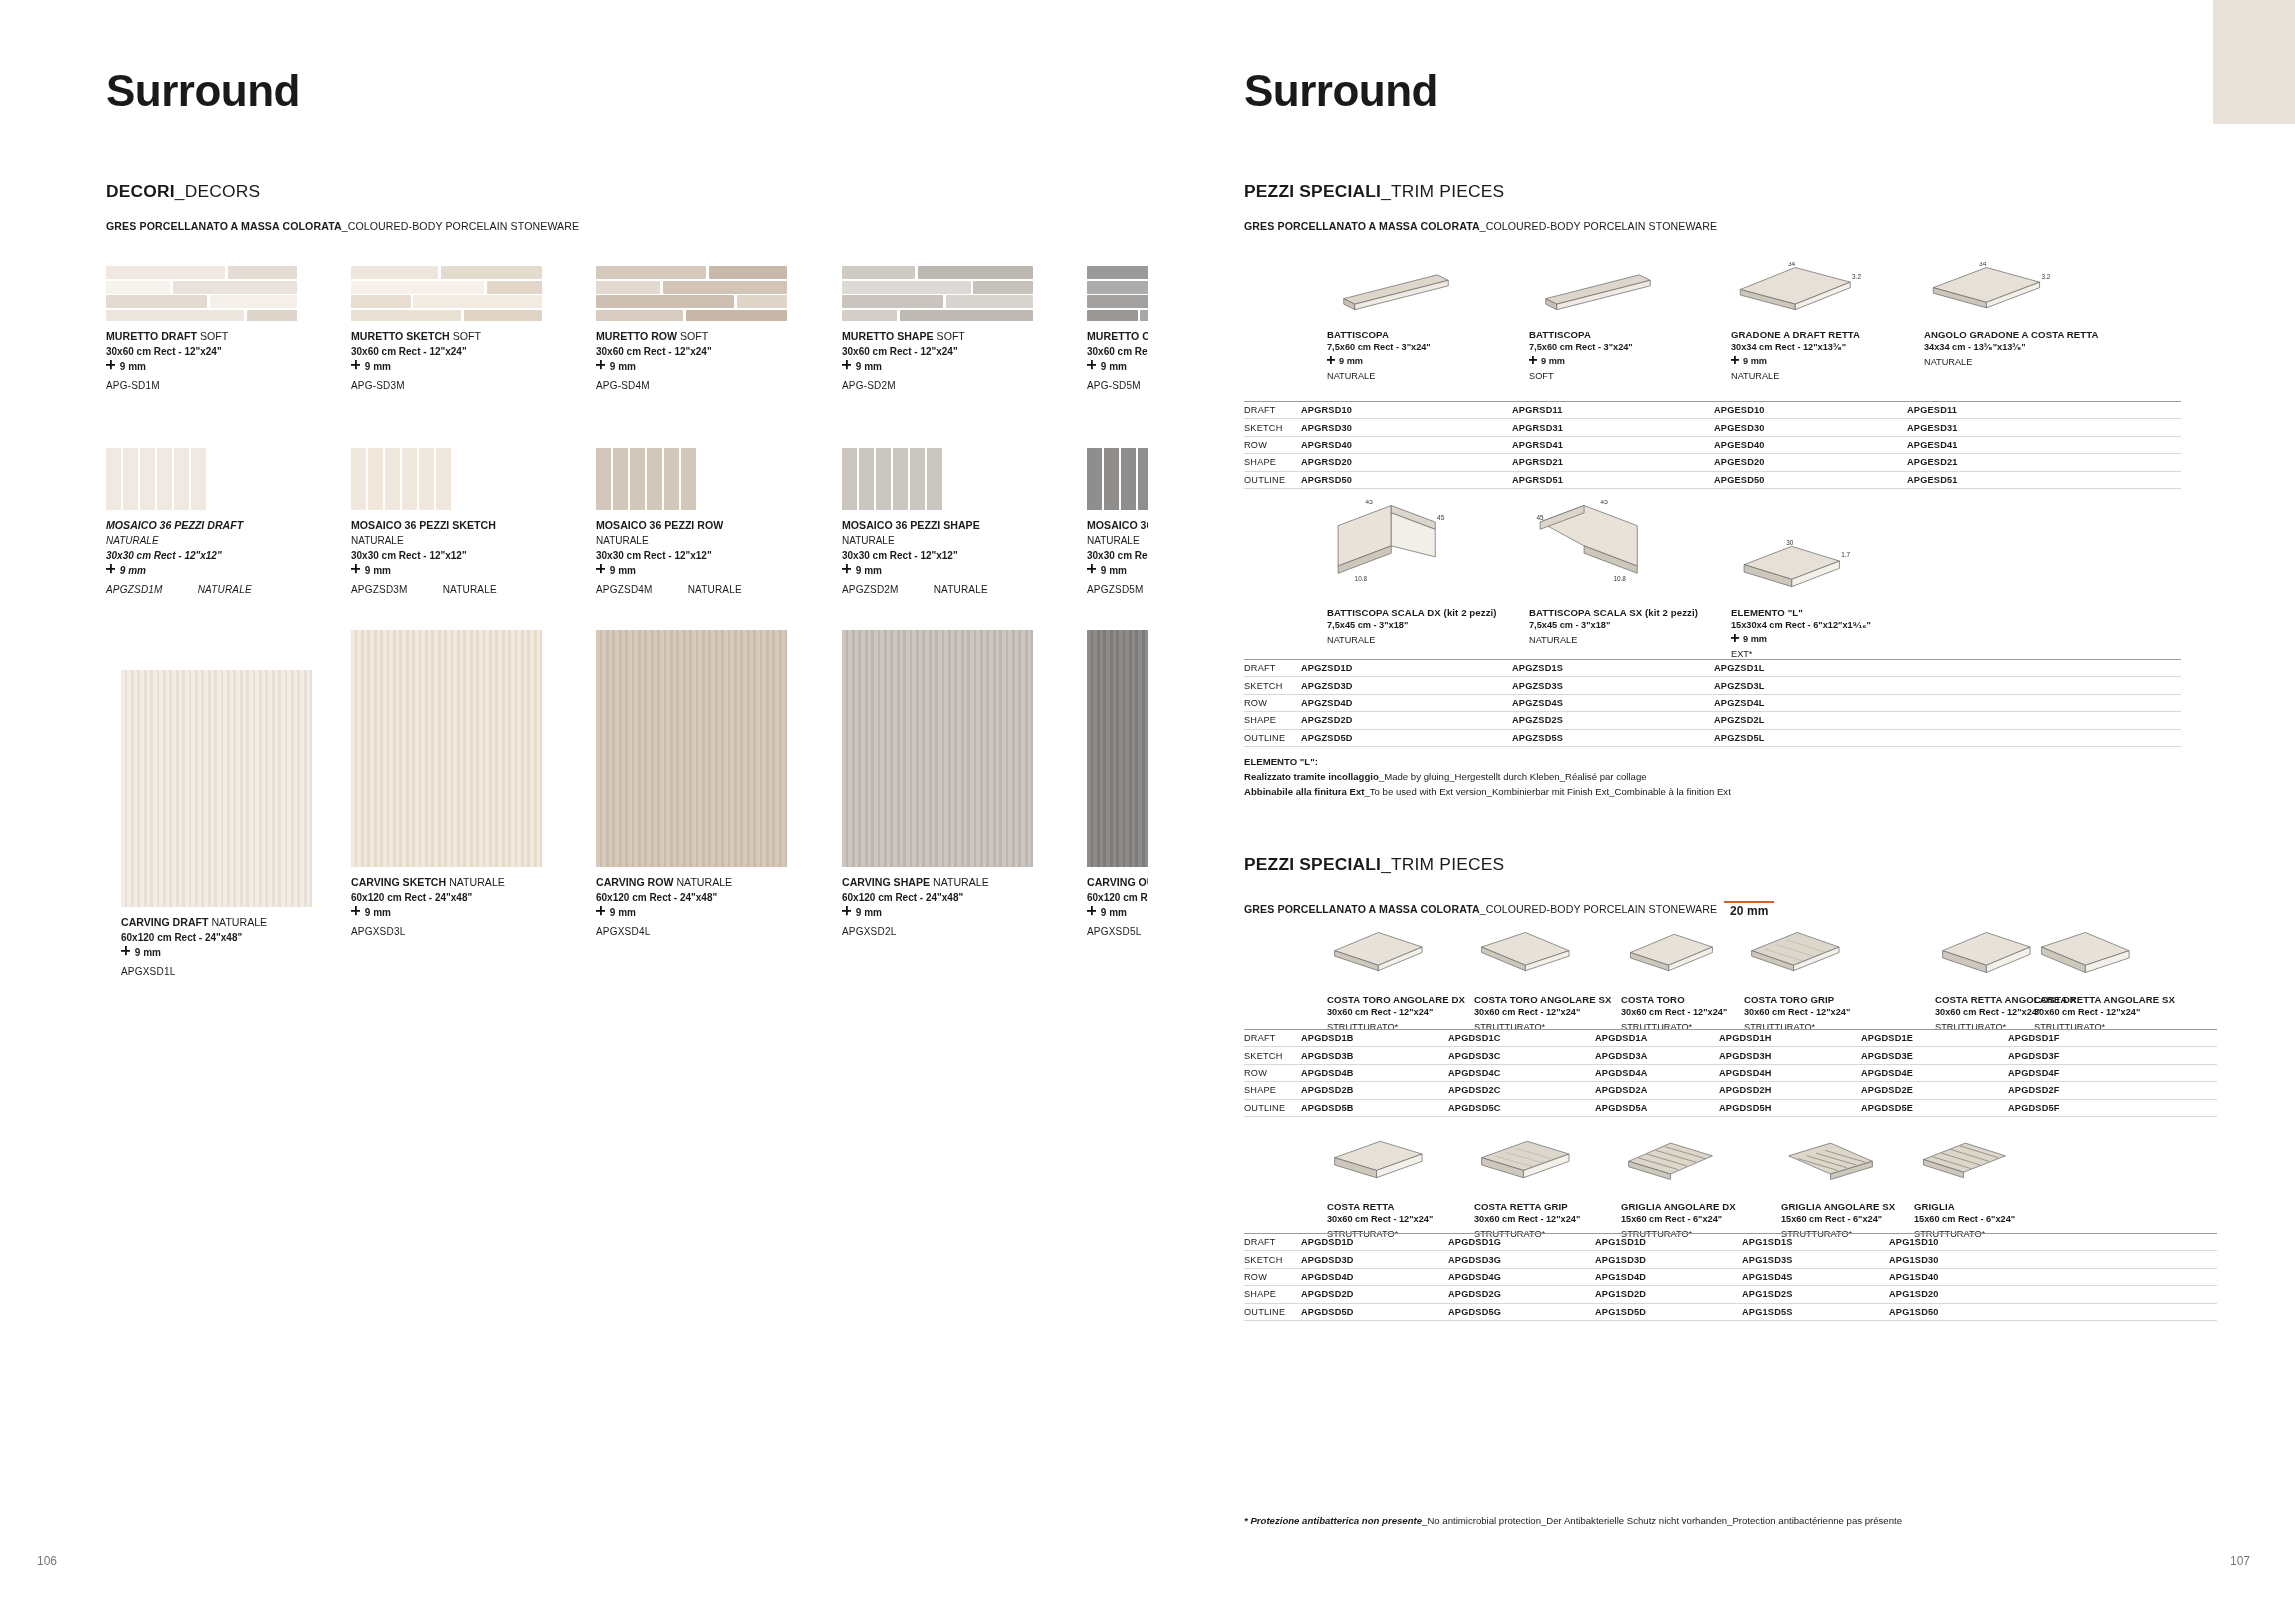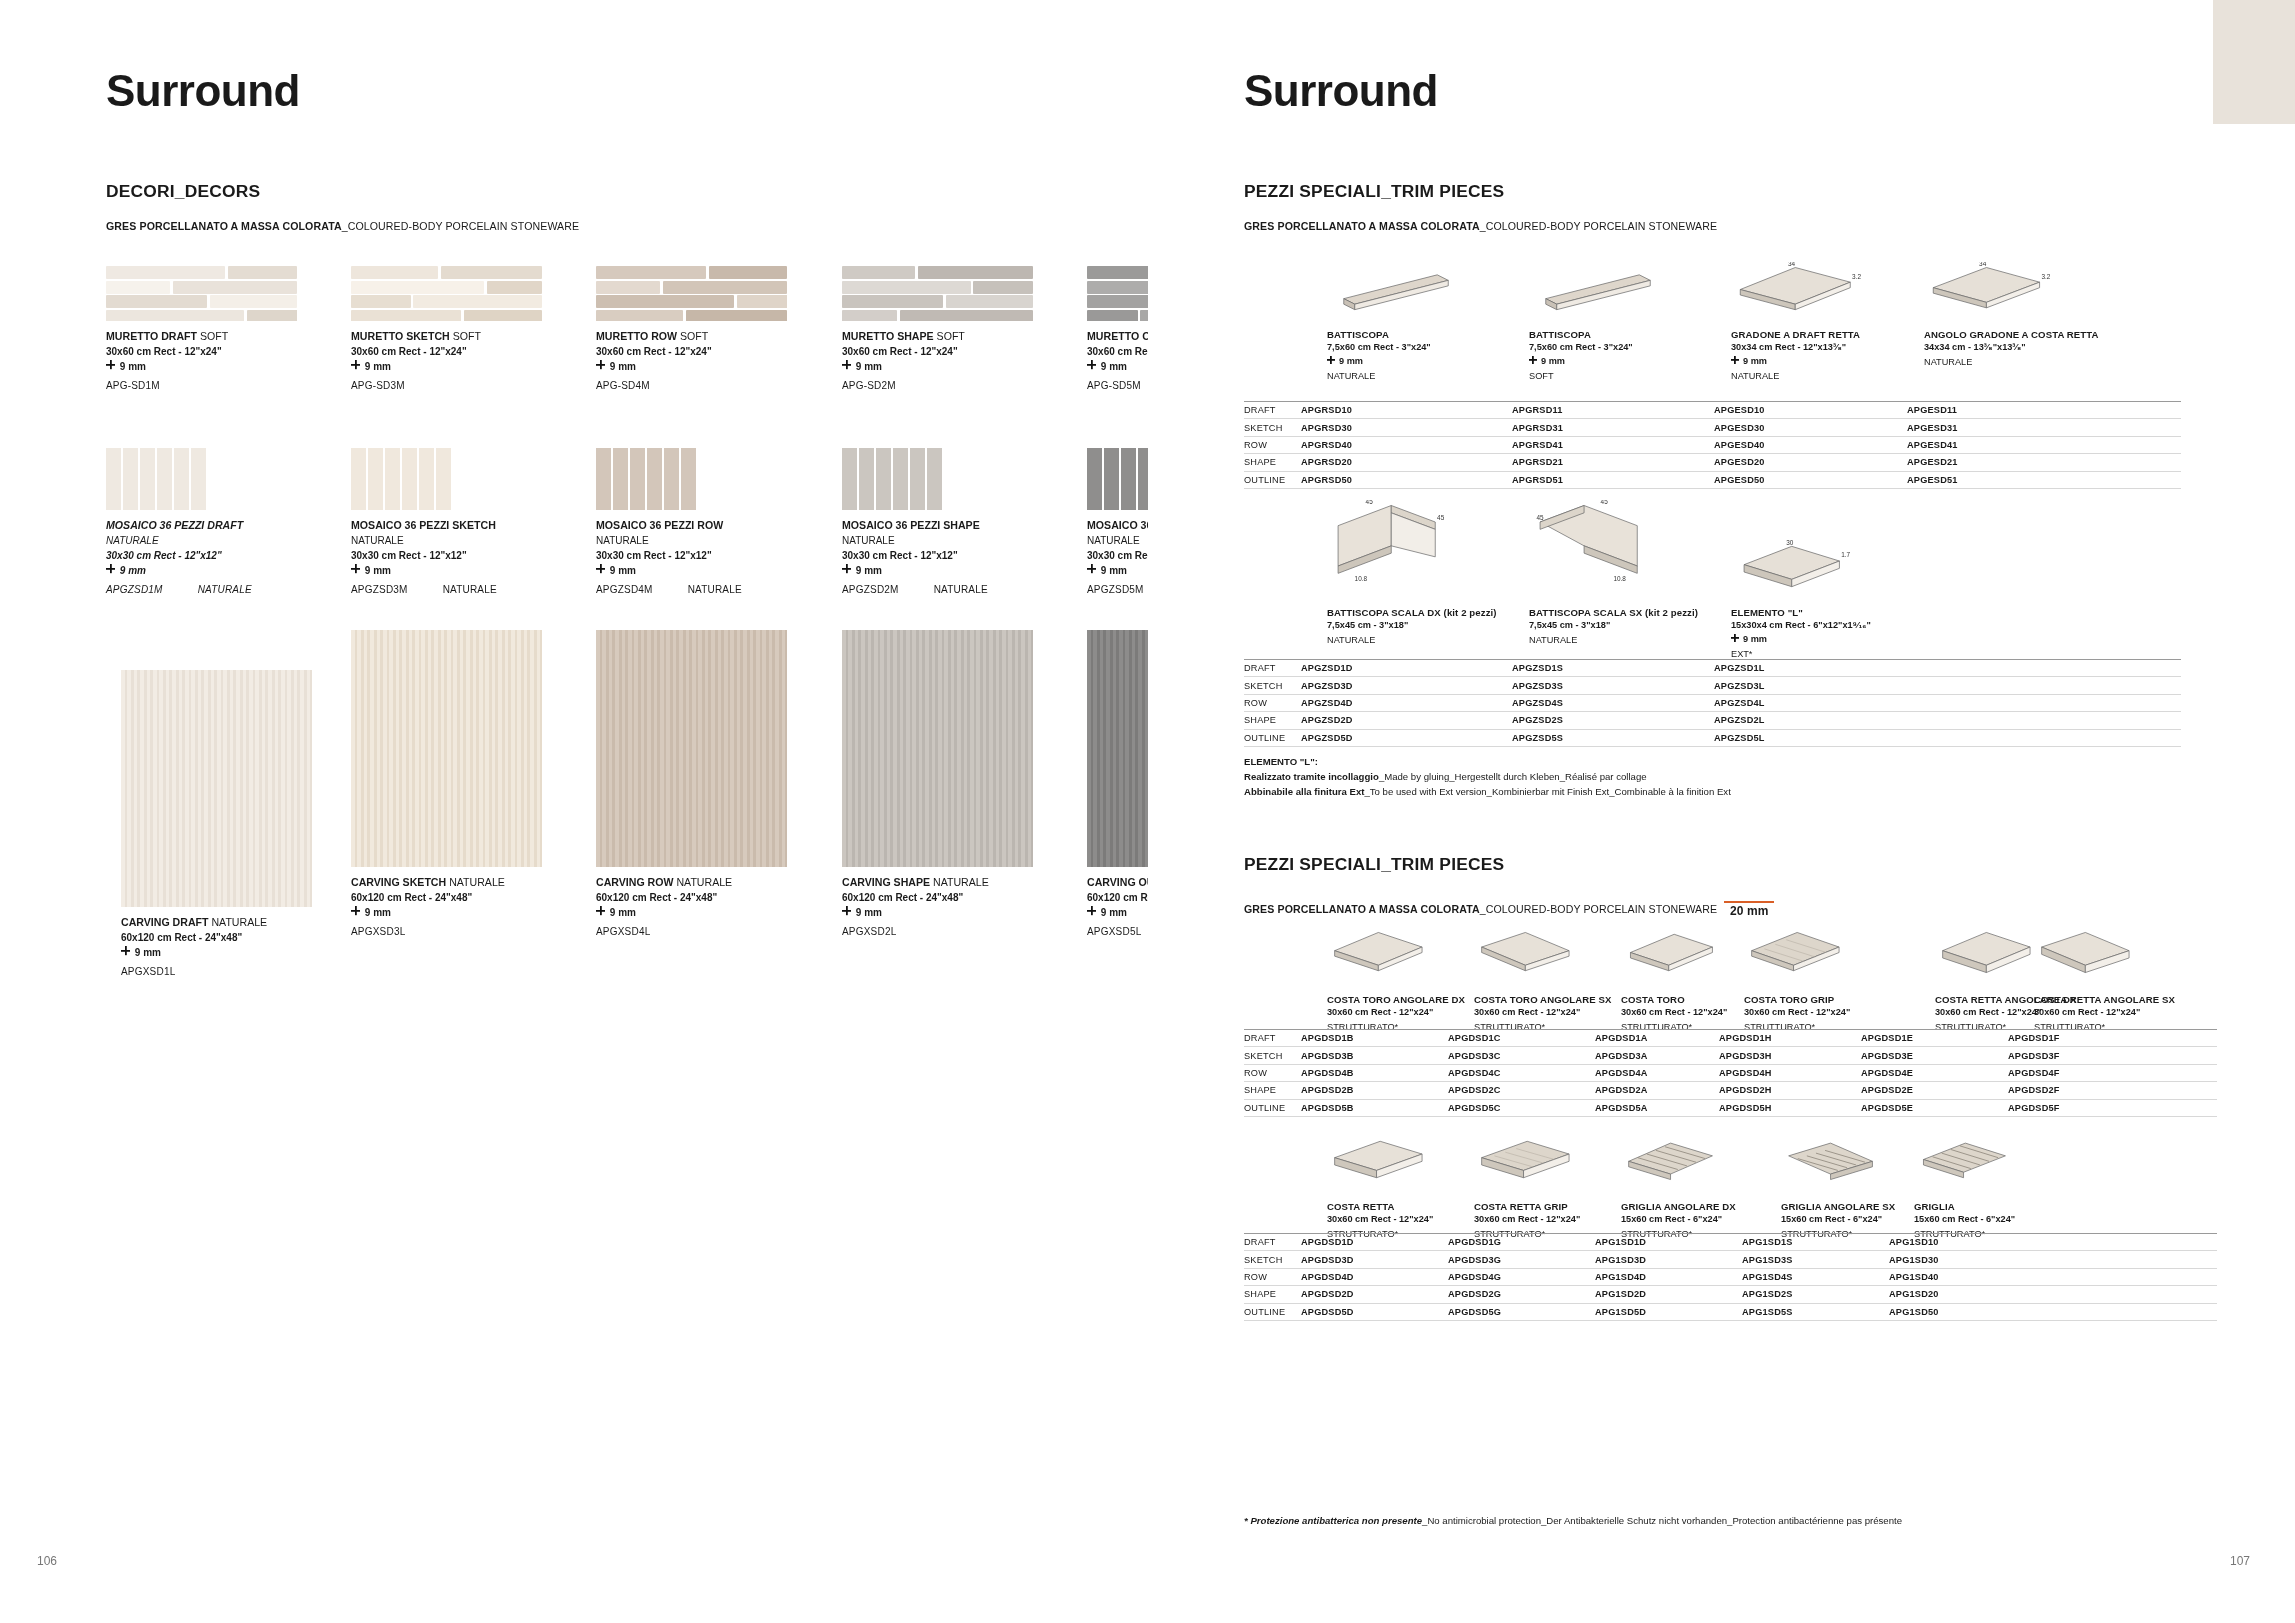--- a/index.html
+++ b/index.html
@@ -14,21 +14,21 @@
   .page{position:absolute;top:0;left:0;width:2296px;height:1624px;}
   .page-left{position:absolute;left:0;top:0;width:1148px;height:1624px;background:#fff;}
   .page-right{position:absolute;left:1148px;top:0;width:1148px;height:1624px;background:#fff;}
   .tab-mark{position:absolute;right:0;top:0;width:83px;height:124px;background:#e8e2da;}
 
   h1.title{
     font-size:44px;font-weight:bold;letter-spacing:-0.5px;margin:0;
     font-family:"Liberation Sans", sans-serif;
   }
   .sec-head{font-size:17.4px;font-weight:bold;letter-spacing:0.2px;}
-  .sec-head .light{font-weight:bold;margin-top:48px;}
+  .sec-head .light{font-weight:normal;margin-top:48px;}
   .body-type{font-size:10.6px;font-weight:bold;letter-spacing:0.1px;}
   .body-type .light{font-weight:normal;}
 
   
   #left-title{position:absolute;left:106px;top:66px;}
   #left-sechead{position:absolute;left:106px;top:181px;}
   #left-bodytype{position:absolute;left:106px;top:220px;}
 
   .grid-row{position:absolute;left:106px;width:983px;}
   .cell{position:absolute;width:191px;}

